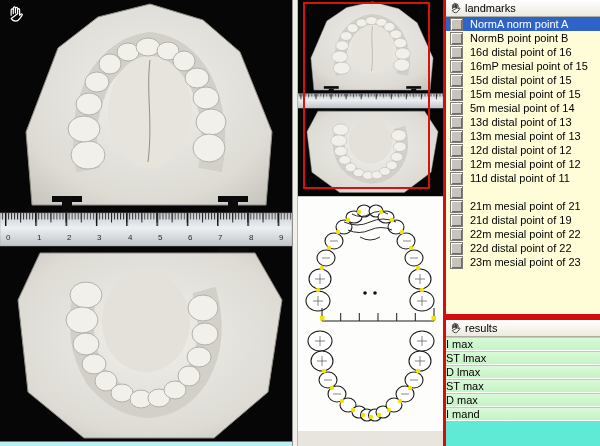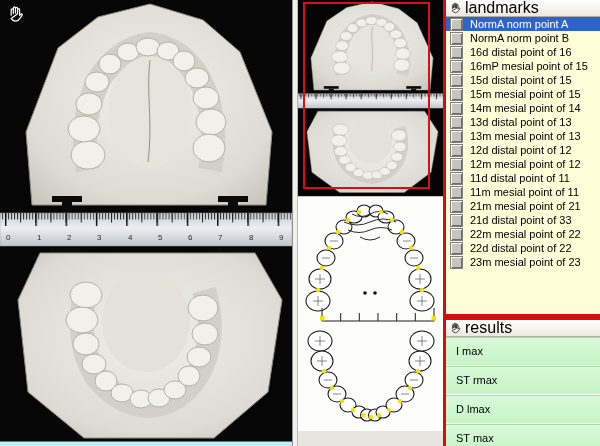--- a/index.html
+++ b/index.html
@@ -41,31 +41,31 @@
   .chart{position:absolute;left:0;top:196px;width:145px;height:234px;background:#fdfdfc;
          border-top:1px solid #c9c7c0;box-sizing:border-box;overflow:hidden;}
   .mid-footer{position:absolute;left:0;top:430px;width:145px;height:16px;
               background:#e8e5df;border-top:1px solid #ffffff;box-sizing:border-box;}
 
   
   .right{position:absolute;left:443px;top:0;width:157px;height:446px;
          border-left:3px solid #d60d0d;box-sizing:border-box;background:#fffcd8;}
   .panel-header{height:17px;display:flex;align-items:center;gap:4px;padding-left:3px;
                 background:linear-gradient(#ffffff,#eceadf);border-bottom:1px solid #b0aea1;
-                box-sizing:border-box;font-size:16px;color:#000;}
+                box-sizing:border-box;font-size:11px;color:#000;}
   .panel-header svg{width:12px;height:12px;flex:0 0 auto;}
   .landmarks-box{height:314px;overflow:hidden;border-bottom:3px solid #d60d0d;
                  box-sizing:content-box;background:#fffcd8;}
   .lm-row{height:14px;display:flex;align-items:center;font-size:11px;color:#000;}
   .lm-row .cbx{width:11px;height:11px;margin-left:4px;margin-right:7px;flex:0 0 auto;
                background:#c6c4bd;border:1px solid #7e7d78;
                box-shadow:inset 1px 1px 0 #ffffff, inset -1px -1px 0 #6c6b66;}
   .lm-row.selected{background:#2e64c8;color:#ffffff;}
   .results-box{border-top:3px solid #d60d0d;height:126px;overflow:hidden;background:#5eead4;}
-  .res-row{height:29px;box-sizing:border-box;padding-left:10px;font-size:11px;color:#000;
+  .res-row{height:14px;box-sizing:border-box;padding-left:0;font-size:11px;color:#000;
            display:flex;align-items:center;background:linear-gradient(#d8fbd8,#c6f3c6);
            border-bottom:1px solid #ffffff;box-shadow:inset 0 1px 0 #a9dba9;}
 </style>
 </head>
 <body>
 
 <div class="screen">
 
   <svg width="0" height="0" style="position:absolute" aria-hidden="true">
     <defs>
@@ -304,21 +304,21 @@
       </div>
       <div>
 
           <div class="lm-row selected">
             <span class="cbx"></span>
             <span>NormA norm point A</span>
           </div>
 
           <div class="lm-row">
             <span class="cbx"></span>
-            <span>NormA norm point B</span>
+            <span>NormB point point B</span>
           </div>
 
           <div class="lm-row">
             <span class="cbx"></span>
             <span>16d distal point of 16</span>
           </div>
 
           <div class="lm-row">
             <span class="cbx"></span>
             <span>16mP mesial point of 15</span>
@@ -330,21 +330,21 @@
           </div>
 
           <div class="lm-row">
             <span class="cbx"></span>
             <span>15m mesial point of 15</span>
           </div>
 
 
           <div class="lm-row">
             <span class="cbx"></span>
-            <span>14m mesial point of 14</span>
+            <span>5m mesial point of 14</span>
           </div>
 
           <div class="lm-row">
             <span class="cbx"></span>
             <span>13d distal point of 13</span>
           </div>
 
           <div class="lm-row">
             <span class="cbx"></span>
             <span>13m mesial point of 13</span>
@@ -360,31 +360,30 @@
             <span>12m mesial point of 12</span>
           </div>
 
           <div class="lm-row">
             <span class="cbx"></span>
             <span>11d distal point of 11</span>
           </div>
 
           <div class="lm-row">
             <span class="cbx"></span>
-            <span>11m mesial point of 11</span>
           </div>
 
           <div class="lm-row">
             <span class="cbx"></span>
             <span>21m mesial point of 21</span>
           </div>
 
           <div class="lm-row">
             <span class="cbx"></span>
-            <span>21d distal point of 33</span>
+            <span>21d distal point of 19</span>
           </div>
 
           <div class="lm-row">
             <span class="cbx"></span>
             <span>22m mesial point of 22</span>
           </div>
 
           <div class="lm-row">
             <span class="cbx"></span>
             <span>22d distal point of 22</span>
@@ -406,21 +405,21 @@
       </div>
       <div>
 
           <div class="res-row">
             <span>I max</span>
           </div>
 
 
 
           <div class="res-row">
-            <span>ST rmax</span>
+            <span>ST lmax</span>
           </div>
 
           <div class="res-row">
             <span>D lmax</span>
           </div>
 
           <div class="res-row">
             <span>ST max</span>
           </div>
 

